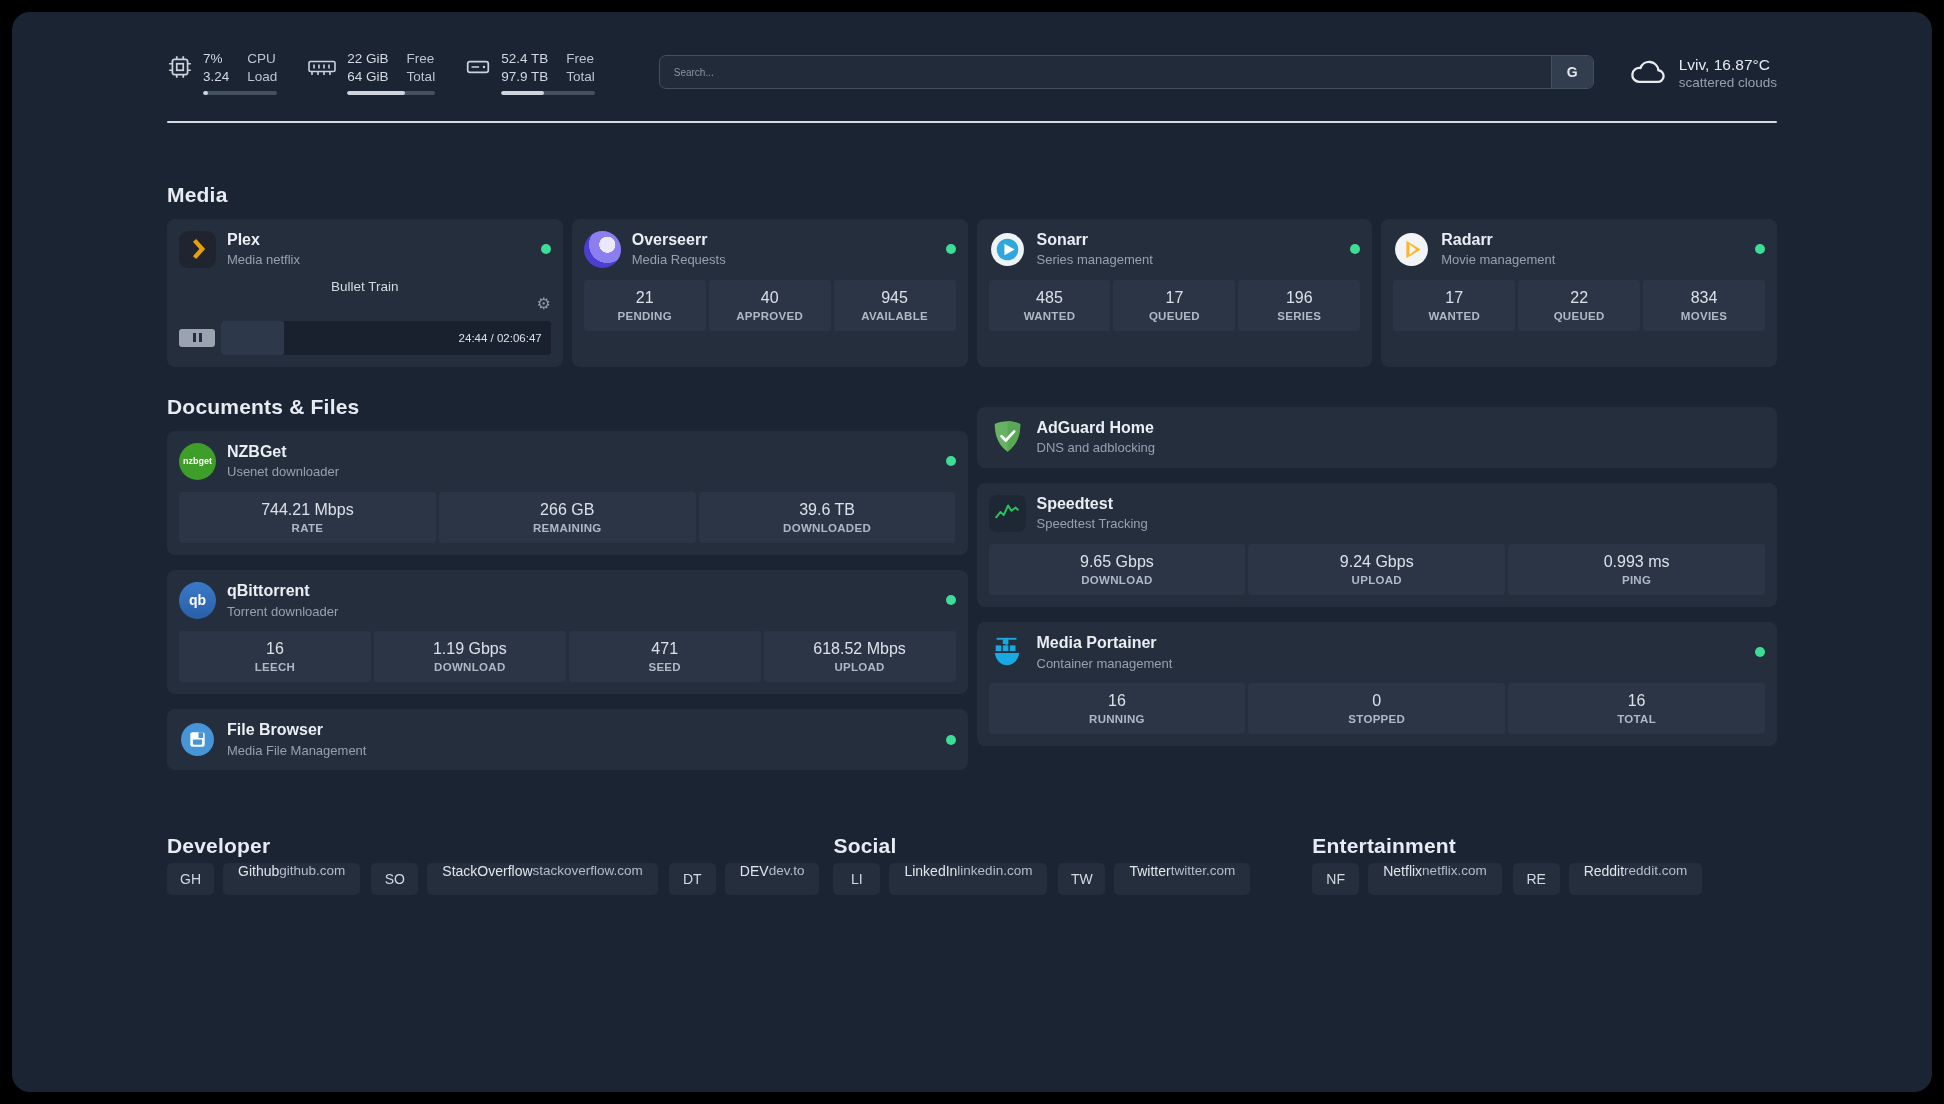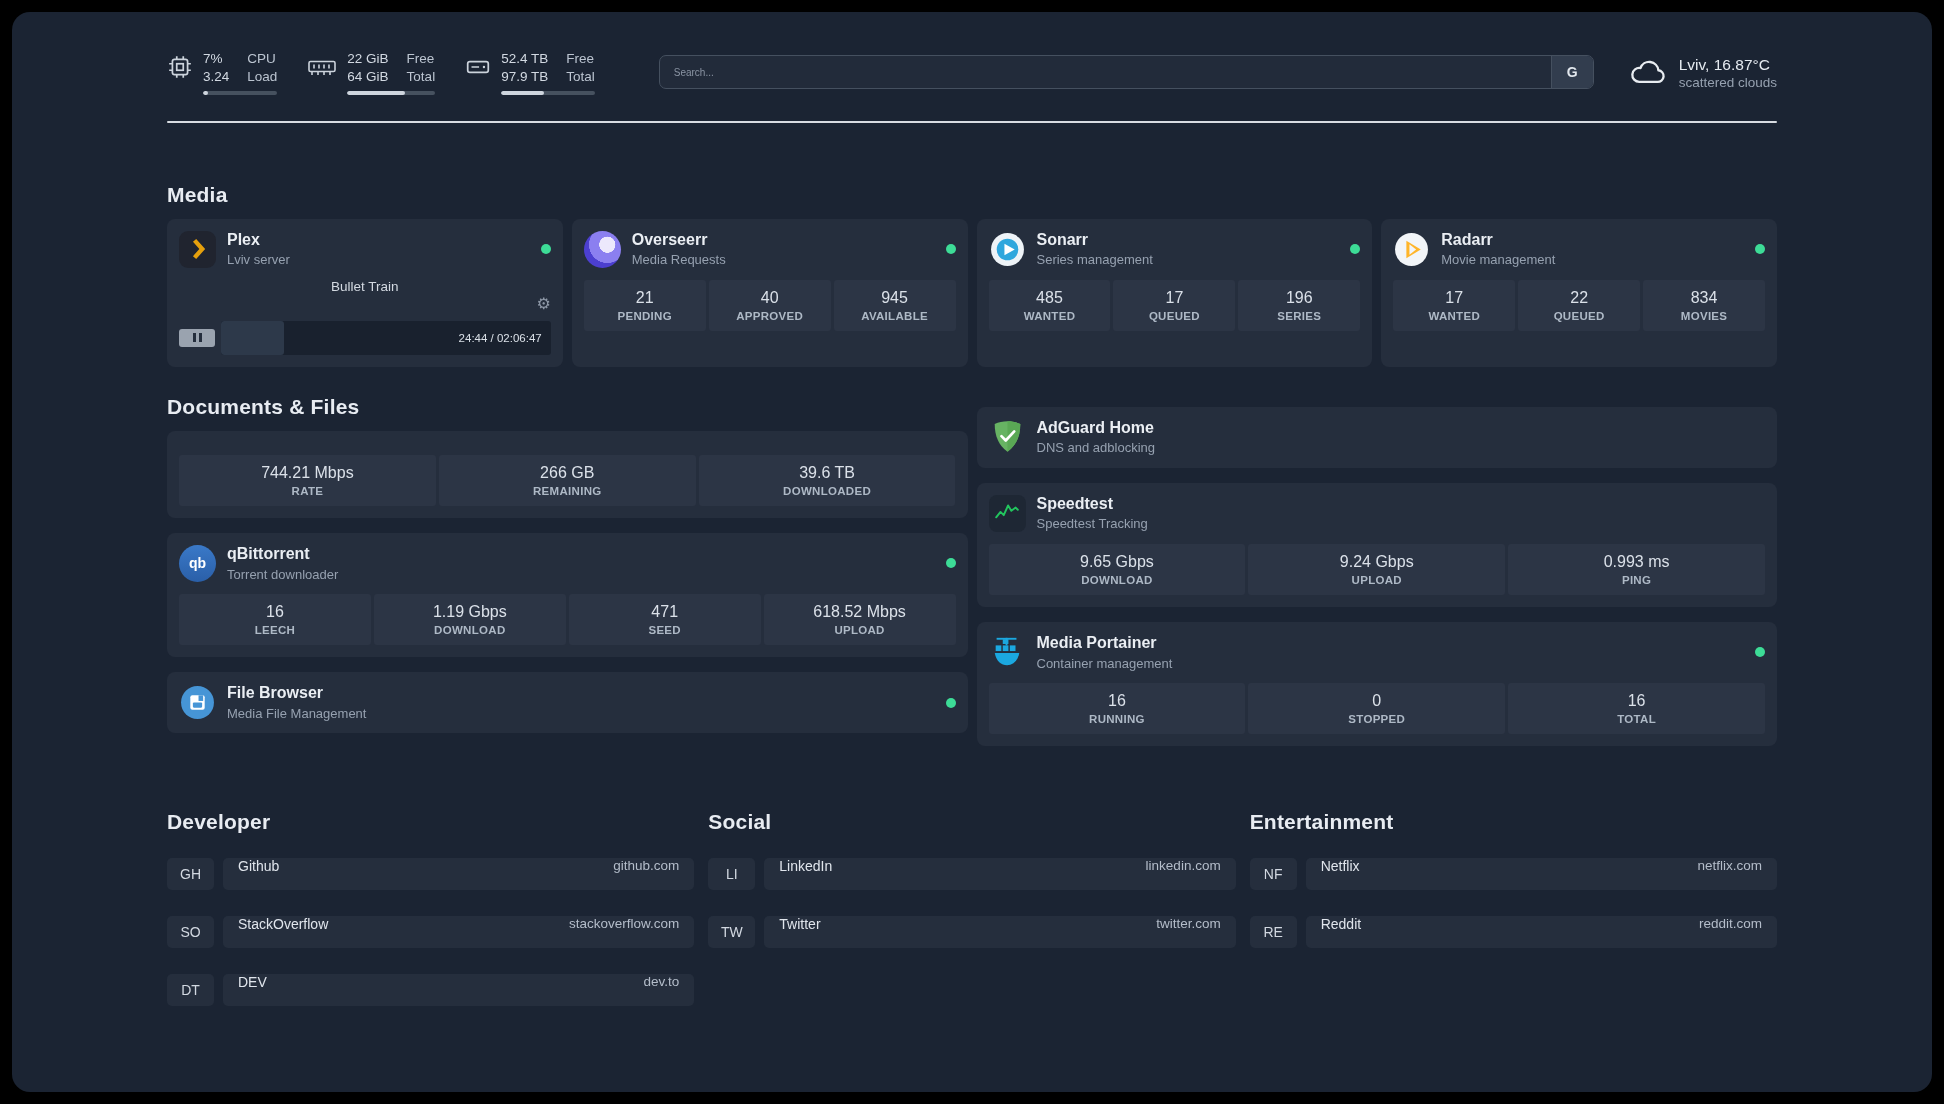--- a/index.html
+++ b/index.html
@@ -67,21 +67,21 @@
   .pause i{display:block;width:3px;height:9px;background:#252e3d;}
   .track{flex:1;height:34px;background:#19212e;border-radius:3px;position:relative;overflow:hidden;display:flex;align-items:center;justify-content:flex-end;}
   .track-fill{position:absolute;left:0;top:0;bottom:0;background:#2d394a;border-radius:3px;}
   .track-time{position:relative;font-size:11.5px;color:#dbe1e8;padding-right:9px;}
 
   .cols{display:grid;grid-template-columns:1fr 1fr;gap:9px;margin-top:28px;}
   .stack{display:flex;flex-direction:column;gap:15px;margin-top:12px;}
 
   
   .bm-grid{display:grid;grid-template-columns:repeat(3,1fr);gap:14px;margin-top:64px;align-items:start;}
-  .bm-list{display:flex;flex-direction:column;gap:26px;margin-top:24px;}
+  .bm-list{display:flex;flex-direction:row;gap:11px;margin-top:5px;}
   .bm-row{display:flex;gap:9px;height:32px;cursor:pointer;}
   .bm-abbr{width:47px;background:var(--card);border-radius:5px;display:flex;align-items:center;justify-content:center;font-size:14px;color:#d2d8e1;flex:none;}
   .bm-pill{flex:1;background:var(--card);border-radius:5px;display:flex;align-items:flex-start;justify-content:space-between;padding:0 15px;}
   .bm-name{font-size:14px;color:#e0e5ec;}
   .bm-url{font-size:13.5px;color:#b4bdca;}
 
   
   .icon-plex{background:#20242f;}
   .icon-overseerr{border-radius:50%;background:radial-gradient(circle at 63% 37%, #ece8fc 0 24%, #8b7ff0 25% 55%, #4c3fd0 56% 100%);}
   .icon-nzbget{border-radius:50%;background:#3f9e29;color:#fff;font-size:9px;font-weight:700;}
@@ -188,21 +188,21 @@
 
       <div class="card">
         <div class="card-head">
           <span class="icon icon-plex">
             <svg width="24" height="24" viewBox="0 0 28 28" fill="none" stroke="#e5a00d" stroke-width="5">
                 <path d="M10 4l9 10-9 10"></path>
               </svg>
           </span>
           <div>
             <div class="svc-name">Plex</div>
-            <div class="svc-desc">Lviv server</div>
+            <div class="svc-desc">Media netflix</div>
           </div>
           <span class="dot"></span>
         </div>
         <div class="plex-row">
           <span class="np-title">Bullet Train</span>
           <span class="gear">⚙</span>
         </div>
         <div class="plex-bar-row">
           <span class="pause">
               <i></i>
@@ -303,20 +303,30 @@
       </div>
     </div>
 
     <div class="cols">
 
       <div>
         <div class="h">Documents &amp; Files</div>
         <div class="stack">
 
           <div class="card">
+            <div class="card-head">
+              <span class="icon icon-nzbget">
+                  <span>nzbget</span>
+                </span>
+              <div>
+                <div class="svc-name">NZBGet</div>
+                <div class="svc-desc">Usenet downloader</div>
+              </div>
+              <span class="dot"></span>
+            </div>
             <div class="stats">
               <div class="stat">
                 <div class="stat-v">744.21 Mbps</div>
                   <div class="stat-l">RATE</div>
               </div>
               <div class="stat">
                 <div class="stat-v">266 GB</div>
                   <div class="stat-l">REMAINING</div>
               </div>
               <div class="stat">

